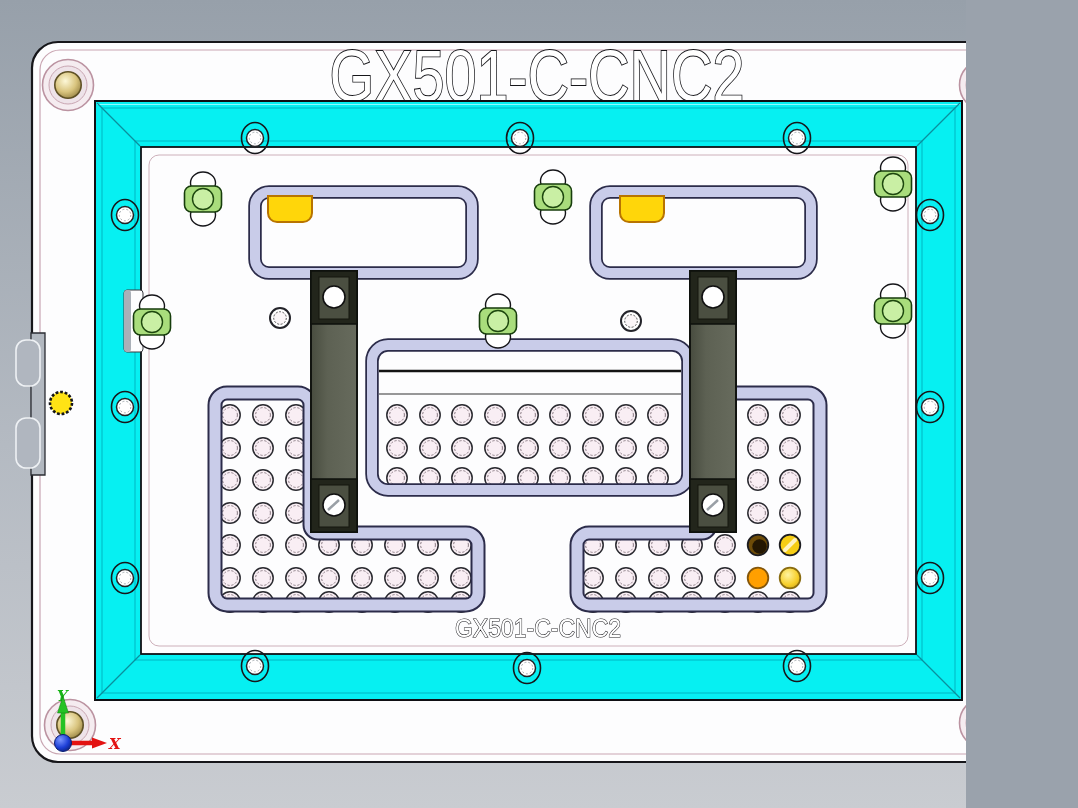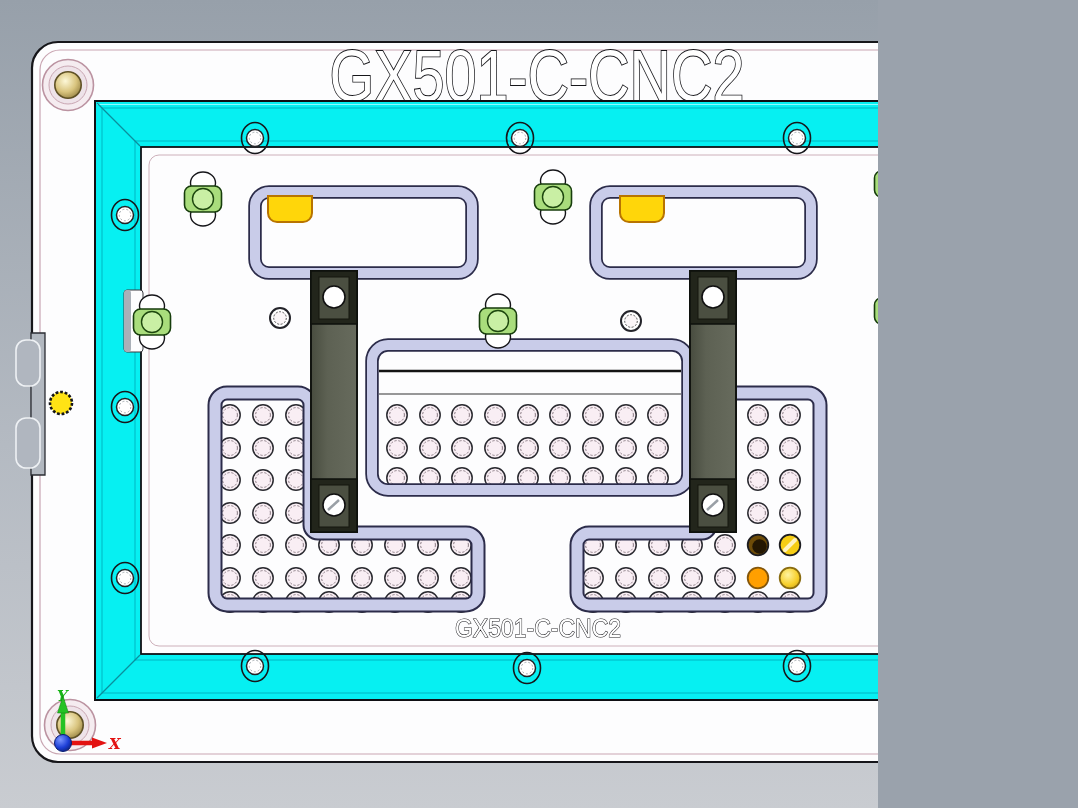--- a/index.html
+++ b/index.html
@@ -1,16 +1,16 @@
 <!DOCTYPE html>
 <html><head>
 <meta charset="utf-8">
 <style>
   html,body{margin:0;padding:0;background:#9aa2ac;}
-  .stage{position:relative;width:878px;height:808px;overflow:hidden;}
+  .stage{position:relative;width:966px;height:808px;overflow:hidden;}
   svg{display:block;}
   text{font-family:"Liberation Sans",sans-serif;}
   .cad-title{fill:#ffffff;stroke:#16161a;stroke-width:1.9px;paint-order:stroke;font-size:73px;}
   .cad-label{fill:#ffffff;stroke:#16161a;stroke-width:1.1px;paint-order:stroke;font-size:26px;}
   .ax{font-family:"DejaVu Serif",serif;font-style:italic;font-weight:bold;font-size:15px;}
   .ax-x{fill:#e31212;}
   .ax-y{fill:#17b517;}
 </style>
 </head>
 <body>

